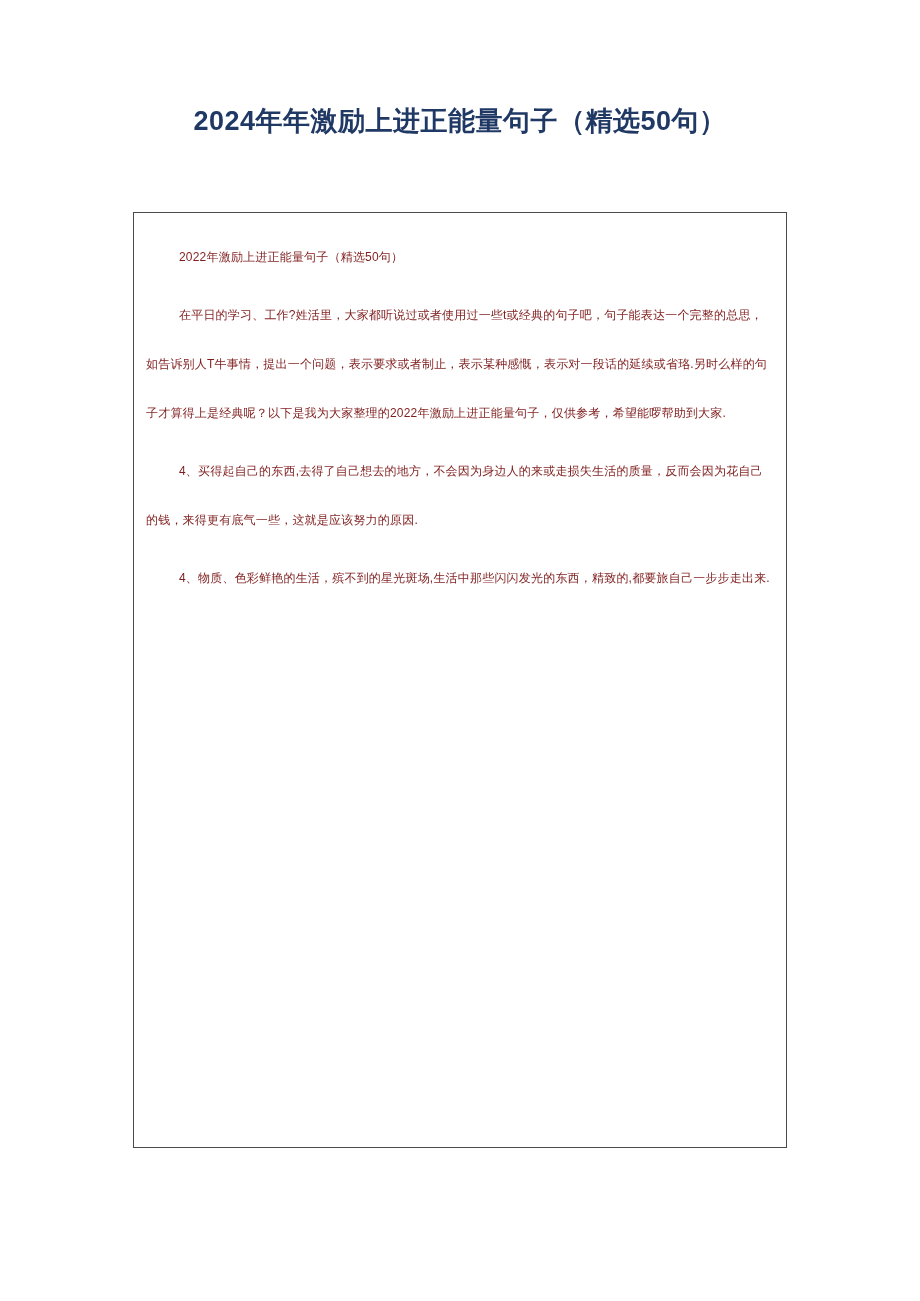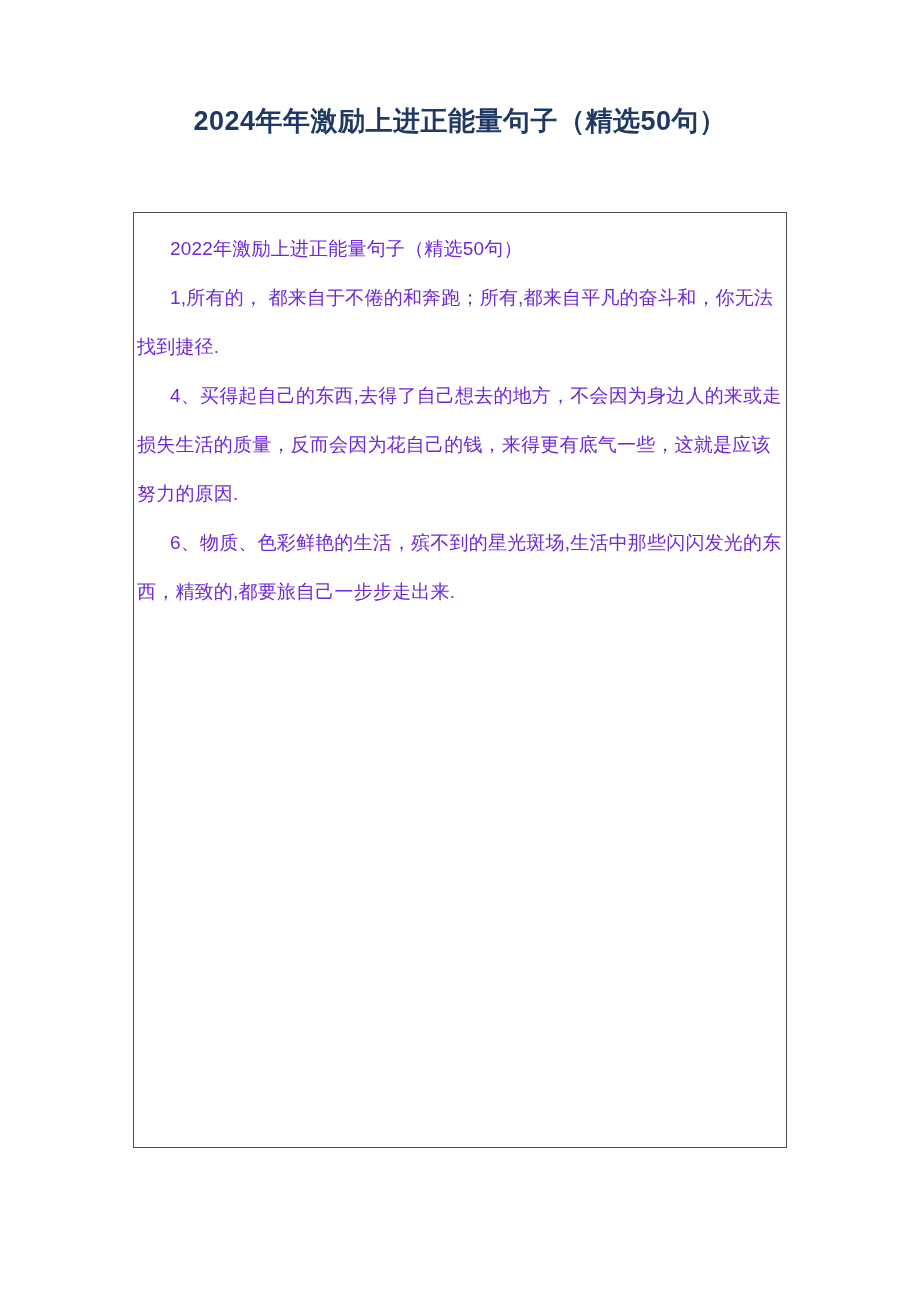--- a/index.html
+++ b/index.html
@@ -31,33 +31,33 @@
     top: 212px;
     width: 654px;
     height: 936px;
     border: 1px solid #4a4a4a;
     box-sizing: border-box;
     padding: 11px 3px 0 3px;
     overflow: hidden;
     background: #ffffff;
   }
   .doc-box p {
-    margin: 0;
-    font-size: 19px;
+    margin: 9px;
+    font-size: 12px;
     line-height: 49px;
     text-indent: 33px;
-    color: #6d28d9;
+    color: #7f1d1d;
     letter-spacing: 0.2px;
     word-break: break-all;
   }
 </style>
 </head>
 <body>
 
 <div class="doc-title" style="color: rgb(31, 56, 100);">2024年年激励上进正能量句子（精选50句）</div>
 
 <div class="doc-box" style="border-color: rgb(74, 74, 74);">
   <p>2022年激励上进正能量句子（精选50句）</p>
-  <p>1,所有的， 都来自于不倦的和奔跑；所有,都来自平凡的奋斗和，你无法找到捷径.</p>
+  <p>在平日的学习、工作?姓活里，大家都听说过或者使用过一些t或经典的句子吧，句子能表达一个完整的总思，如告诉别人T牛事情，提出一个问题，表示要求或者制止，表示某种感慨，表示对一段话的延续或省珞.另时么样的句子才算得上是经典呢？以下是我为大家整理的2022年激励上进正能量句子，仅供参考，希望能啰帮助到大家.</p>
   <p>4、买得起自己的东西,去得了自己想去的地方，不会因为身边人的来或走损失生活的质量，反而会因为花自己的钱，来得更有底气一些，这就是应该努力的原因.</p>
-  <p>6、物质、色彩鲜艳的生活，殡不到的星光斑场,生活中那些闪闪发光的东西，精致的,都要旅自己一步步走出来.</p>
+  <p>4、物质、色彩鲜艳的生活，殡不到的星光斑场,生活中那些闪闪发光的东西，精致的,都要旅自己一步步走出来.</p>
 
 </div>
 
 </body></html>

